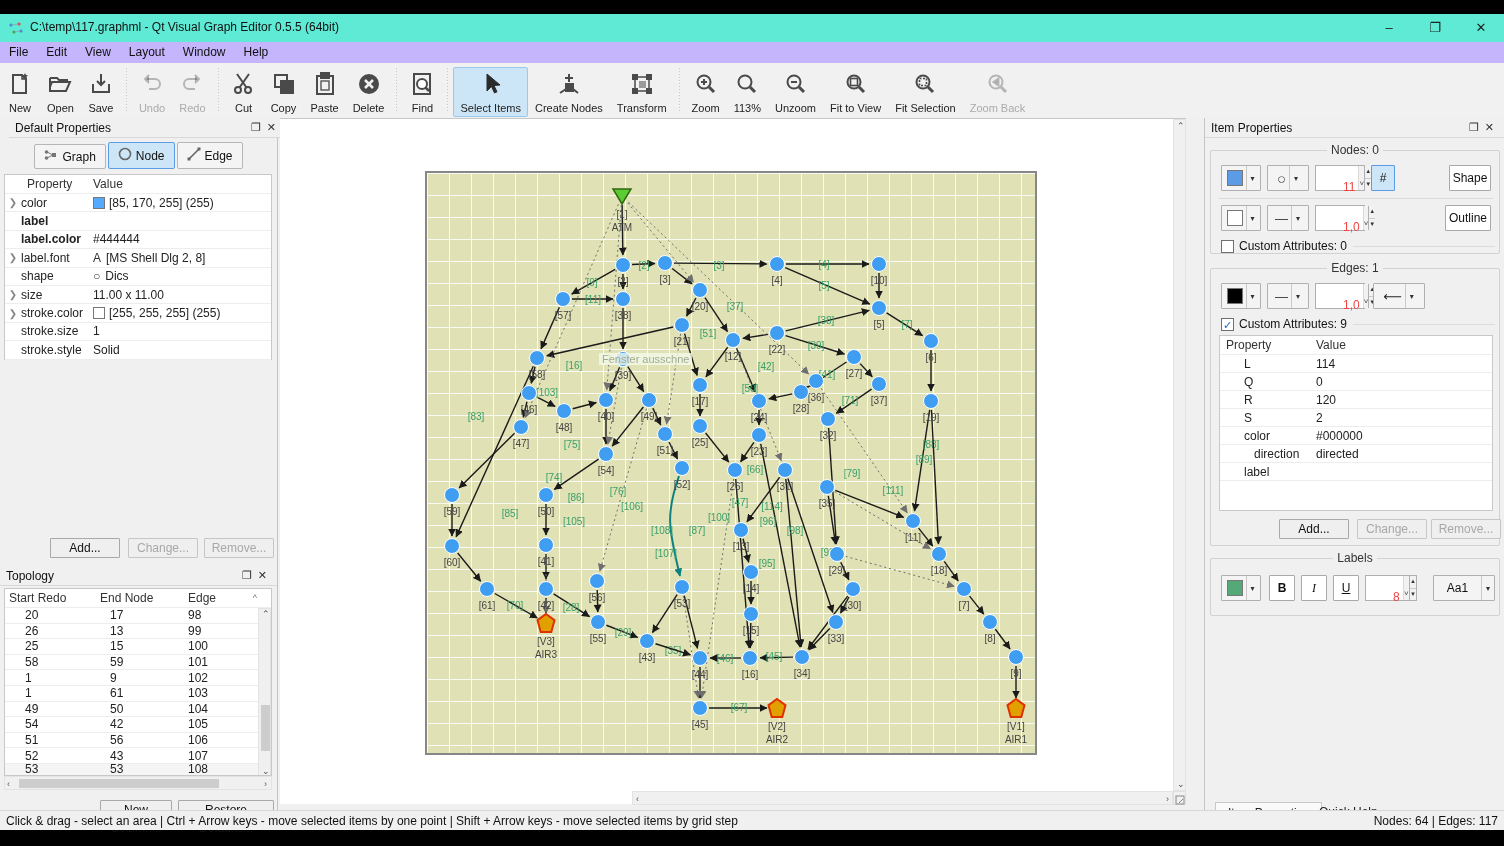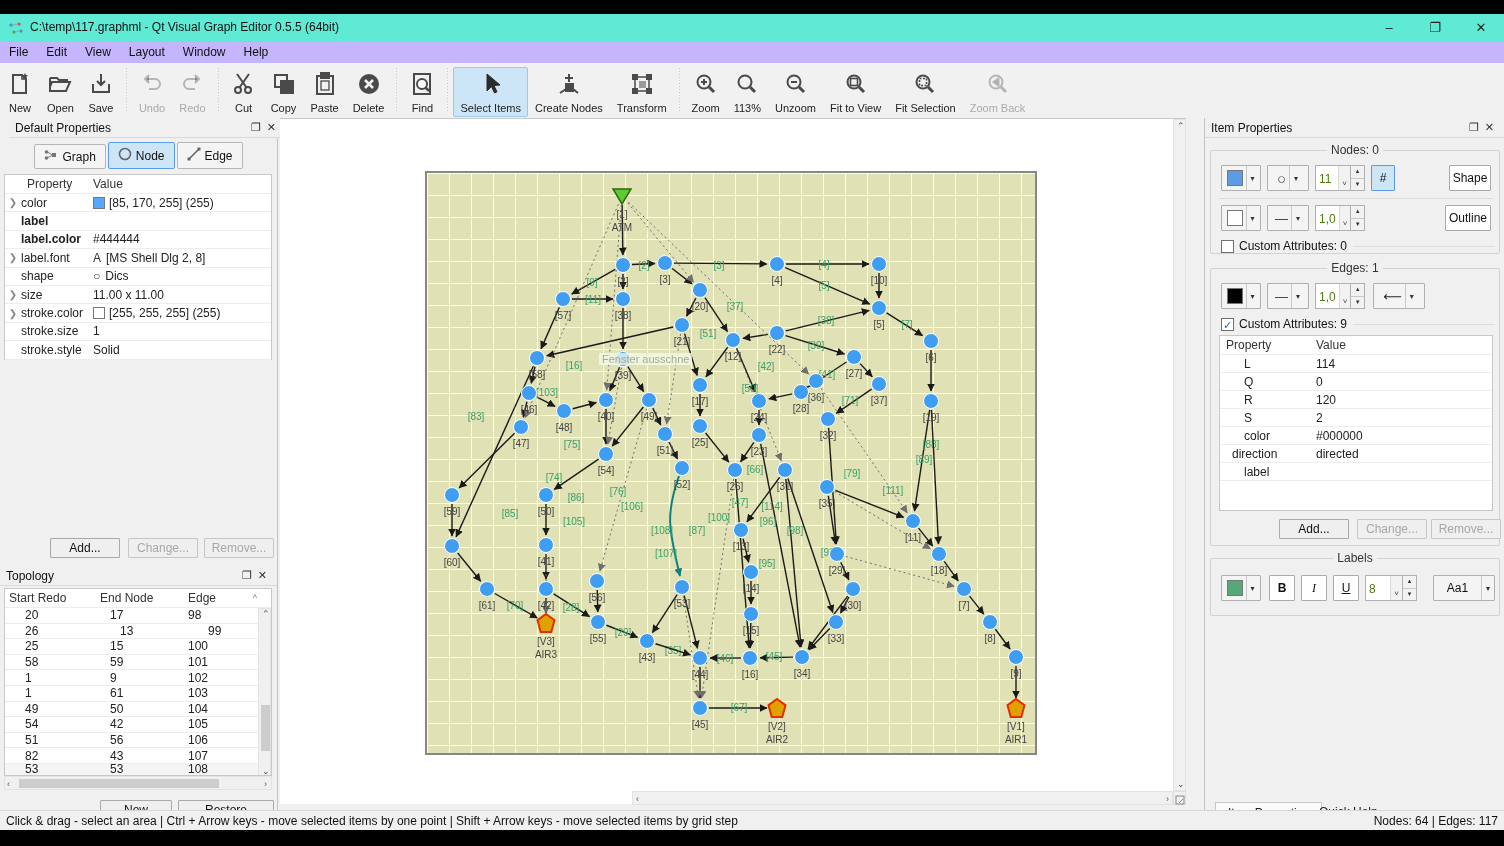--- a/index.html
+++ b/index.html
@@ -40,21 +40,21 @@
   .btn.disabled { color:#a8a8a8; border-color:#c6c6c6; }
   .swatch { display:inline-block; border:1px solid #777; }
 
   
   .groupbox { position:absolute; border:1px solid #d2d2d2; border-radius:2px; }
   .legend { position:absolute; top:-8px; left:0; width:100%; text-align:center; font-size:12px; color:#333; }
   .legend span { background:#f0f0f0; padding:0 4px; }
   .ctl { position:absolute; background:#f4f4f4; border:1px solid #b0b0b0; border-radius:1px; display:flex; align-items:center; justify-content:center; }
   .ctl .dd { width:13px; align-self:stretch; display:flex; align-items:center; justify-content:center; font-size:8px; color:#333; border-left:1px solid #c9c9c9; }
   .spin { position:absolute; background:#fff; border:1px solid #b0b0b0; display:flex; }
-  .spin .val { flex:1; font-size:12px; color:#4d7c0f; padding:6px 3px; }
+  .spin .val { flex:1; font-size:12px; color:#ef4444; padding:14px 3px;margin-left:24px; }
   .spin .drop { width:12px; border-left:1px solid #d9d9d9; background:#f2f2f2; font-size:8px; color:#444; display:flex; align-items:flex-end; justify-content:center; padding-bottom:2px; }
   .spin .arrows { width:14px; display:flex; flex-direction:column; border-left:1px solid #b0b0b0; }
   .spin .arrows div { flex:1; background:#f2f2f2; font-size:6px; color:#333; text-align:center; line-height:11px; }
   .spin .arrows div:first-child { border-bottom:1px solid #c9c9c9; }
   .chkrow { position:absolute; font-size:12px; color:#111; display:flex; align-items:center; }
   .chk { width:13px; height:13px; background:#fff; border:1px solid #707070; margin-right:5px; font-size:11px; line-height:12px; text-align:center; color:#1a66c0; }
   .rule { flex:1; height:1px; background:#dcdcdc; margin-left:6px; }
 
   
   #canvas { left:280px; top:104px; width:906px; height:686px; background:#fff; border-top:1px solid #c8c8c8; }
@@ -356,21 +356,21 @@
           <span style="width:95px;padding-left:4px;">Start Redo</span>
           <span style="width:88px;">End Node</span>
           <span style="flex:1;">Edge</span>
           <span style="color:#777;font-size:9px;padding-right:14px;">^</span>
         </div>
         <div class="pt-row" style="height: 15.6px;">
           <span style="width:95px;padding-left:20px;">20</span>
           <span style="width:88px;padding-left:10px;">17</span>
           <span>98</span>
         </div>
-        <div class="pt-row" style="height: 15.6px; gap: 10px;">
+        <div class="pt-row" style="height: 15.6px;">
           <span style="width:95px;padding-left:20px;">26</span>
           <span style="width:88px;padding-left:10px;">13</span>
           <span>99</span>
         </div>
         <div class="pt-row" style="height: 15.6px;">
           <span style="width:95px;padding-left:20px;">25</span>
           <span style="width:88px;padding-left:10px;">15</span>
           <span>100</span>
         </div>
         <div class="pt-row" style="height: 15.6px;">
@@ -397,21 +397,21 @@
           <span style="width:95px;padding-left:20px;">54</span>
           <span style="width:88px;padding-left:10px;">42</span>
           <span>105</span>
         </div>
         <div class="pt-row" style="height: 15.6px;">
           <span style="width:95px;padding-left:20px;">51</span>
           <span style="width:88px;padding-left:10px;">56</span>
           <span>106</span>
         </div>
         <div class="pt-row" style="height: 15.6px;">
-          <span style="width:95px;padding-left:20px;">82</span>
+          <span style="width:95px;padding-left:20px;">52</span>
           <span style="width:88px;padding-left:10px;">43</span>
           <span>107</span>
         </div>
         <div class="pt-row" style="height: 12px; overflow: hidden; background: rgb(245, 245, 245);">
           <span style="width:95px;padding-left:20px;">53</span>
           <span style="width:88px;padding-left:10px;">53</span>
           <span>108</span>
         </div>
         <div class="sb" style="position: absolute; right: 0px; top: 19px; width: 13px; height: 169px;">
           <div class="sb-arrow abs" style="left:3px;top:0;">⌃</div>
@@ -844,21 +844,21 @@
           </div>
           <div class="pt-row" style="height: 18px;">
             <span style="width:96px;padding-left:24px;">S</span>
             <span>2</span>
           </div>
           <div class="pt-row" style="height: 18px;">
             <span style="width:96px;padding-left:24px;">color</span>
             <span>#000000</span>
           </div>
           <div class="pt-row" style="height: 18px;">
-            <span style="width:96px;padding-left:12px;">direction</span>
+            <span style="width:96px;padding-left:34px;">direction</span>
             <span>directed</span>
           </div>
           <div class="pt-row" style="height: 18px;">
             <span style="width:96px;padding-left:24px;">label</span>
             <span></span>
           </div>
         </div>
       <div class="abs" id="edge-buttons" style="left:0;top:250px;width:290px;">
           <div class="btn abs" style="left: 68px; top: 0px; width: 70px; height: 20px; line-height: 18px;">Add...</div>
           <div class="btn abs disabled" style="left: 146px; top: 0px; width: 70px; height: 20px; line-height: 18px;">Change...</div>

